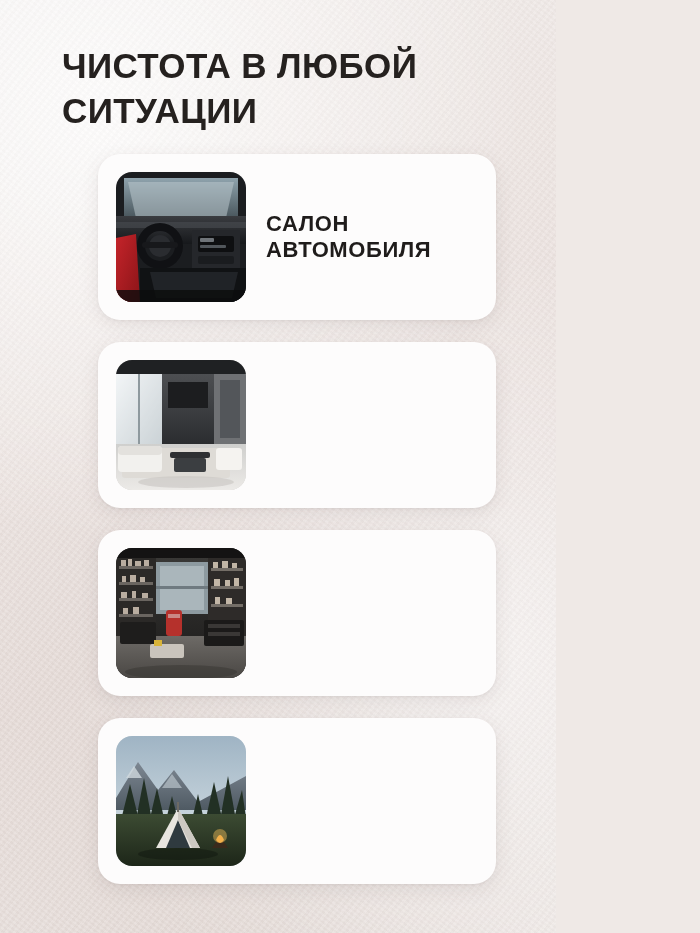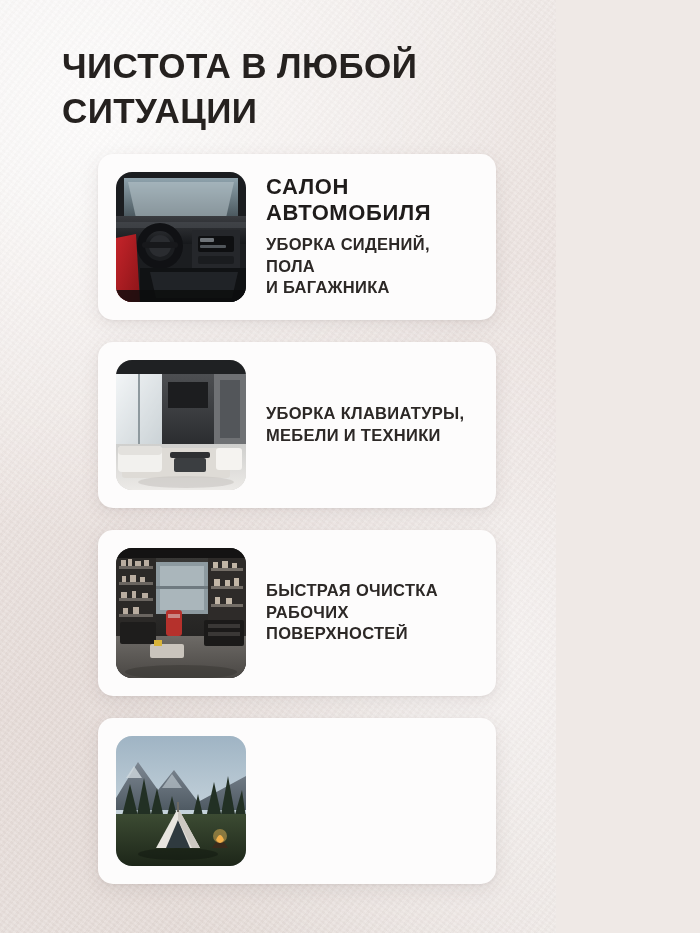--- a/index.html
+++ b/index.html
@@ -59,21 +59,21 @@
     flex-direction: column;
     gap: 22px;
   }
 
   .card {
     position: relative;
     display: flex;
     align-items: center;
     gap: 20px;
     background: #fdfcfc;
-    border-radius: 15px;
+    border-radius: 22px;
     box-shadow: 0 5px 18px rgba(90,70,65,0.10), 0 1px 3px rgba(90,70,65,0.07);
     padding: 18px 22px 18px 18px;
     min-height: 104px;
     box-sizing: border-box;
   }
 
   .thumb {
     flex: 0 0 auto;
     width: 130px;
     height: 130px;
@@ -151,22 +151,20 @@
           <rect x="84" y="66" width="14" height="4" rx="1" fill="#6f7479"></rect>
           <rect x="84" y="73" width="26" height="3" rx="1" fill="#51565b"></rect>
           <rect x="82" y="84" width="36" height="8" rx="2" fill="#1a1c1f"></rect>
           <path d="M24 96 H130 V130 H24 Z" fill="#101214"></path>
           <path d="M34 100 H122 L116 126 H40 Z" fill="#202327"></path>
           <rect x="0" y="118" width="130" height="12" fill="#0b0c0d" opacity=".8"></rect>
         </svg>
       </div>
       <div class="card-text">
         <div class="card-title">САЛОН АВТОМОБИЛЯ</div>
-        <div class="card-sub">УБОРКА СИДЕНИЙ, ПОЛА
-И БАГАЖНИКА</div>
       </div>
     </div>
 
     <div class="card">
       <div class="thumb">
         <svg viewBox="0 0 130 130" preserveAspectRatio="xMidYMid slice" aria-hidden="true">
           <defs>
             <linearGradient id="offWall" x1="0" y1="0" x2="0" y2="1">
               <stop offset="0%" stop-color="#4d4f52"></stop>
                 <stop offset="100%" stop-color="#2b2d30"></stop>
@@ -193,22 +191,20 @@
           <rect x="6" y="88" width="108" height="30" rx="3" fill="#dedbd6"></rect>
           <rect x="2" y="86" width="44" height="26" rx="4" fill="#f2f1ee"></rect>
           <rect x="2" y="86" width="44" height="9" rx="4" fill="#e3e1dd"></rect>
           <rect x="54" y="92" width="40" height="6" rx="2" fill="#2e3033"></rect>
           <rect x="58" y="98" width="32" height="14" rx="2" fill="#3b3e41"></rect>
           <rect x="100" y="88" width="26" height="22" rx="3" fill="#f5f3f0"></rect>
           <ellipse cx="70" cy="122" rx="48" ry="6" fill="#c8c5c1" opacity=".6"></ellipse>
         </svg>
       </div>
       <div class="card-text">
-        <div class="card-sub">УБОРКА КЛАВИАТУРЫ,
-МЕБЕЛИ И ТЕХНИКИ</div>
       </div>
     </div>
 
     <div class="card">
       <div class="thumb">
         <svg viewBox="0 0 130 130" preserveAspectRatio="xMidYMid slice" aria-hidden="true">
           <defs>
             <linearGradient id="garBg" x1="0" y1="0" x2="0" y2="1">
               <stop offset="0%" stop-color="#3b3a38"></stop>
                 <stop offset="100%" stop-color="#1a1918"></stop>
@@ -266,22 +262,20 @@
           <rect x="92" y="76" width="32" height="4" fill="#3a3836"></rect>
           <rect x="92" y="84" width="32" height="4" fill="#3a3836"></rect>
           <rect x="50" y="62" width="16" height="26" rx="3" fill="#b5312c"></rect>
           <rect x="52" y="66" width="12" height="4" fill="#e0e0de" opacity=".5"></rect>
           <rect x="34" y="96" width="34" height="14" rx="2" fill="#c9c4bc"></rect>
           <rect x="38" y="92" width="8" height="6" fill="#d8b43a"></rect>
           <ellipse cx="65" cy="124" rx="56" ry="7" fill="#3a3835" opacity=".55"></ellipse>
         </svg>
       </div>
       <div class="card-text">
-        <div class="card-sub">БЫСТРАЯ ОЧИСТКА
-РАБОЧИХ ПОВЕРХНОСТЕЙ</div>
       </div>
     </div>
 
     <div class="card">
       <div class="thumb">
         <svg viewBox="0 0 130 130" preserveAspectRatio="xMidYMid slice" aria-hidden="true">
           <defs>
             <linearGradient id="campSky" x1="0" y1="0" x2="0" y2="1">
               <stop offset="0%" stop-color="#9fb4c4"></stop>
                 <stop offset="100%" stop-color="#dfe7ea"></stop>

